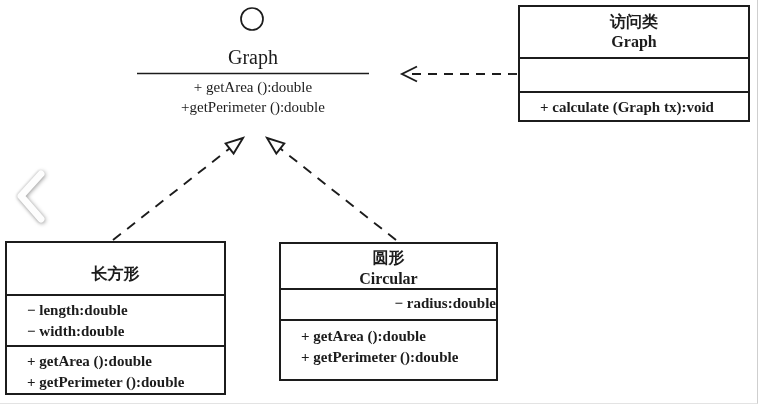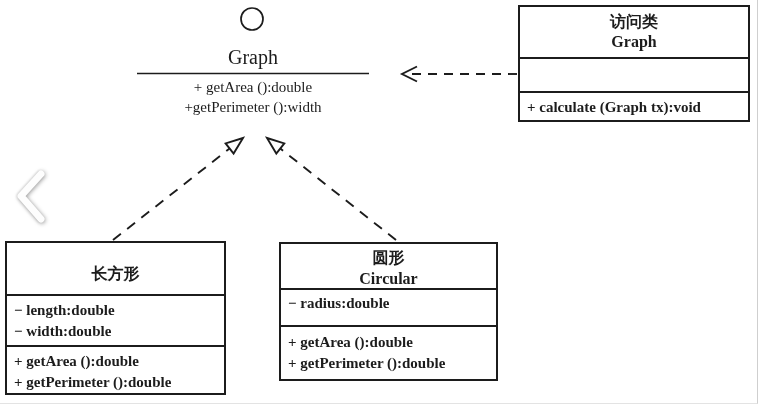--- a/index.html
+++ b/index.html
@@ -35,35 +35,35 @@
     border:2px solid var(--line);
     background:var(--bg);
     display:flex;flex-direction:column;
     font-size:15px;
     font-weight:bold;
   }
   .cls-title{
     text-align:center;font-size:16px;line-height:20px;
   }
   .cls-sec{border-top:2px solid var(--line);}
-  .cls-row{padding-left:7px;white-space:nowrap;}
+  .cls-row{padding-left:20px;white-space:nowrap;}
 
   .client{left:518px;top:5px;width:232px;height:117px;}
   .client .cls-title{height:50px;padding-top:5px;line-height:20px;}
   .client .sec-attrs{height:34px;}
   .client .sec-methods{flex:1;padding-top:3px;line-height:22px;}
 
   .rectangle{left:5px;top:241px;width:221px;height:154px;}
   .rectangle .cls-title{height:51px;padding-top:20px;line-height:21px;}
   .rectangle .sec-attrs{height:51px;padding-top:4px;line-height:21px;}
   .rectangle .sec-methods{flex:1;padding-top:4px;line-height:21px;}
 
   .circular{left:279px;top:242px;width:219px;height:139px;}
   .circular .cls-title{height:44px;padding-top:3px;line-height:21px;}
-  .circular .sec-attrs{height:37px;padding-top:2px;line-height:22px;}
+  .circular .sec-attrs{height:31px;padding-top:2px;line-height:22px;text-align:right;}
   .circular .sec-methods{flex:1;padding-top:5px;line-height:21px;}
 
   
   .chevron{
     position:absolute;left:8px;top:165px;width:50px;height:66px;
     cursor:pointer;
   }
   .chevron polyline{
     fill:none;stroke:#fdfdfd;stroke-width:7;
     stroke-linecap:round;stroke-linejoin:round;
@@ -96,21 +96,21 @@
      Graph --&gt;
     <g>
       <line x1="396" y1="240" x2="280.3" y2="148.5" stroke="#1c1c1c" stroke-width="1.9" stroke-dasharray="10 8"></line>
       <polygon points="267,138 284.3,143.4 276.3,153.6" fill="#fff" stroke="#1c1c1c" stroke-width="1.9"></polygon>
     </g>
   </svg>
 
   <div class="iface-name">Graph</div>
   <div class="iface-methods">
     <div>+ getArea ():double</div>
-    <div>+getPerimeter ():width</div>
+    <div>+getPerimeter ():double</div>
   </div>
 
   <div class="cls client">
     <div class="cls-title">
       <div>访问类</div>
       <div>Graph</div>
     </div>
     <div class="cls-sec sec-attrs"></div>
     <div class="cls-sec sec-methods">
       <div class="cls-row">+ calculate (Graph tx):void</div>

